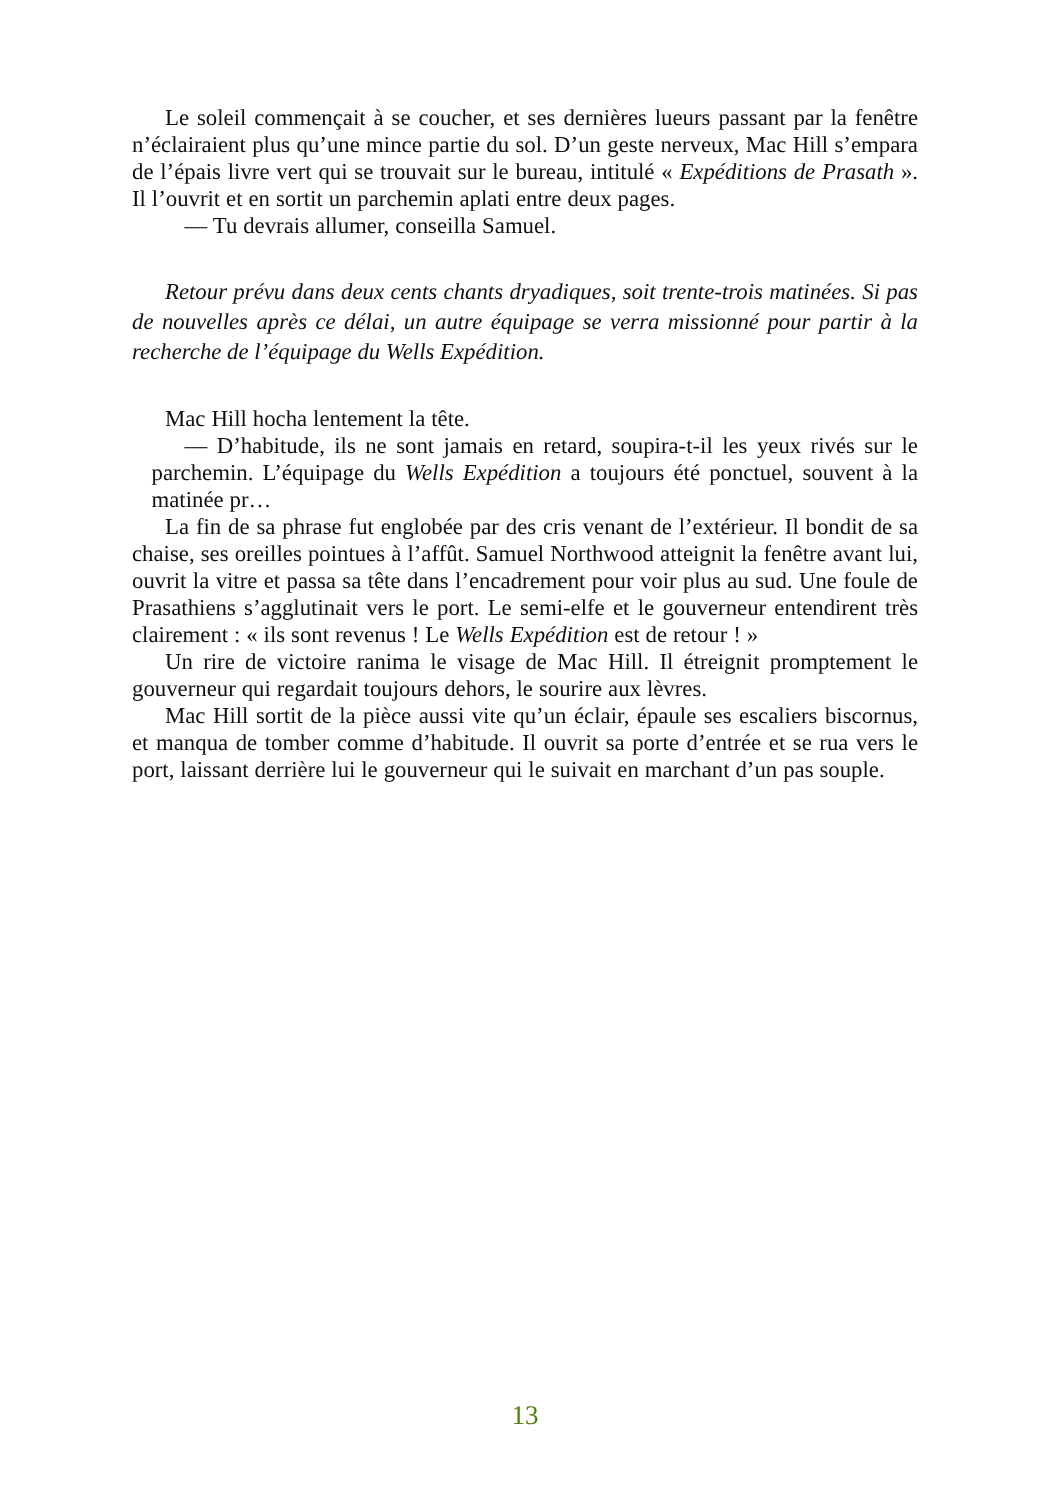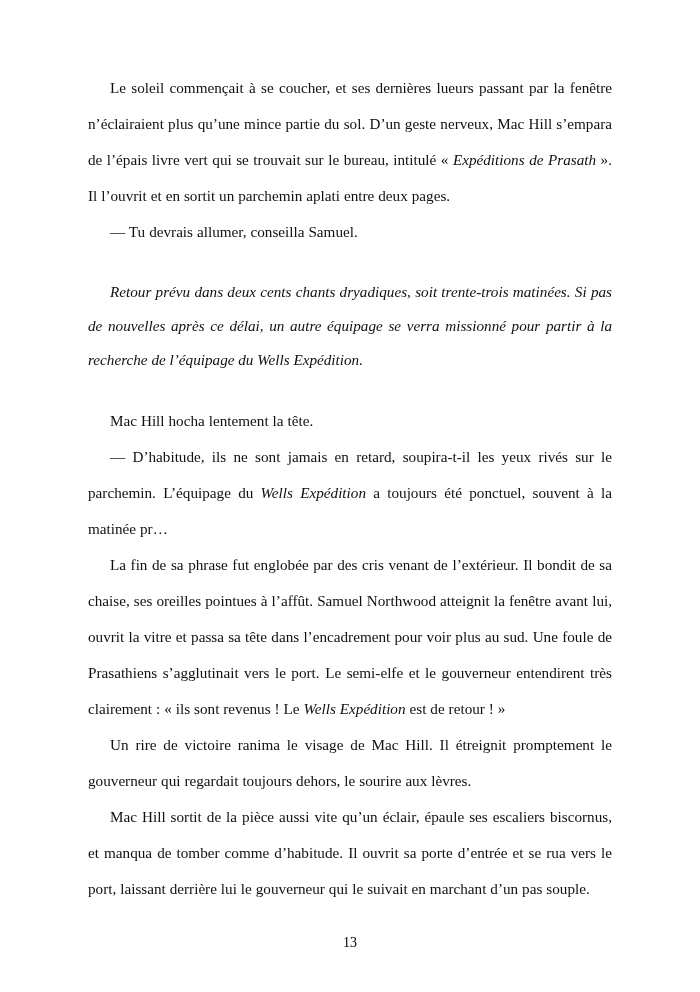--- a/index.html
+++ b/index.html
@@ -29,39 +29,40 @@
     position: absolute;
     left: 88px;
     top: 70px;
     width: 524px;
   }
 
   
   .para {
     margin: 0;
     font-size: 15.2px;
-    line-height: 36px;
+    line-height: 18px;
     text-align: justify;
     text-justify: inter-word;
     text-indent: 22px;
     hyphens: manual;
     word-spacing: 0.01em;
   }
 
   
   .para.dialogue {
     text-indent: 22px;
+    margin-left: 13px;
   }
 
   
   .excerpt {
     margin: 0;
     padding: 0;
     font-size: 15.2px;
-    line-height: 34px;
+    line-height: 20px;
     text-align: justify;
     text-justify: inter-word;
     text-indent: 22px;
     font-style: italic;
   }
   .excerpt-spacer-top {
     height: 25.3px;
   }
   .excerpt-spacer-bottom {
     height: 25.3px;
@@ -70,23 +71,23 @@
   .title-italic {
     font-style: italic;
   }
 
   .folio {
     position: absolute;
     left: 0;
     top: 933px;
     width: 700px;
     text-align: center;
-    font-size: 14px;
+    font-size: 18px;
     line-height: 20px;
-    color: #000000;
+    color: #4d7c0f;
     font-family: "Liberation Serif", "DejaVu Serif", serif;
   }
 </style>
 </head>
 <body>
 
 <div class="page">
 
   <div class="text-block">
     <div id="paragraph-container">

